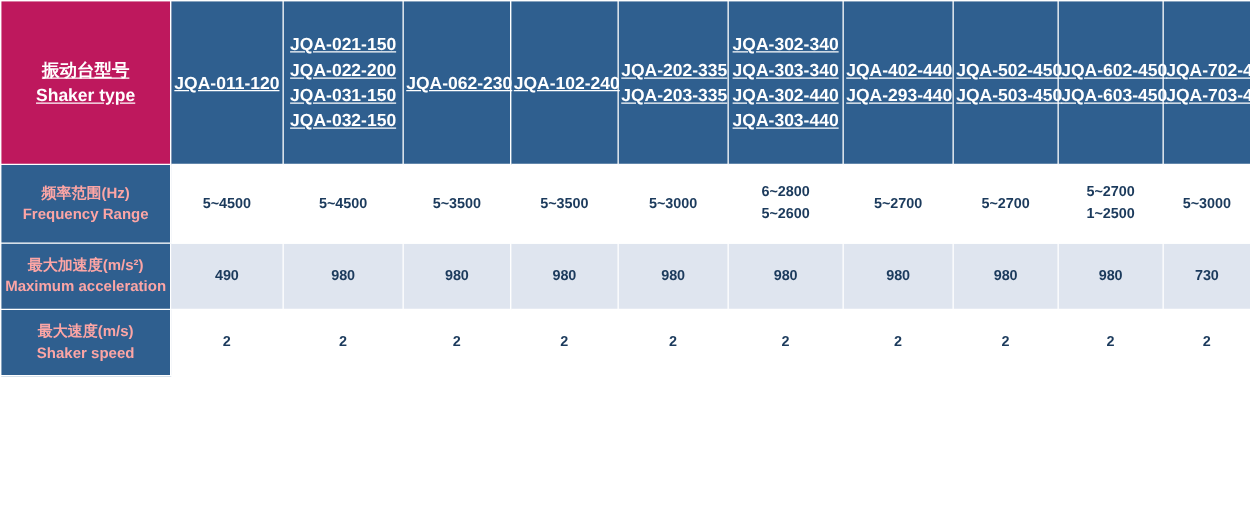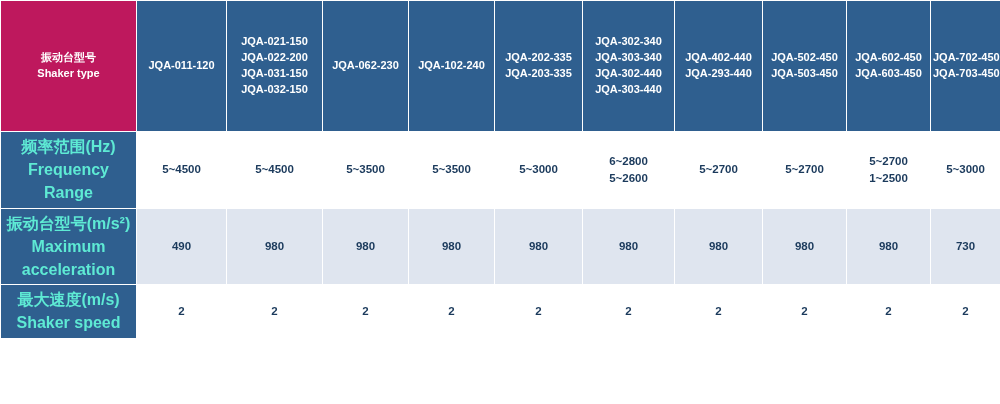--- a/index.html
+++ b/index.html
@@ -25,31 +25,32 @@
     font-size: 11.5px;
     font-weight: bold;
     color: #1b3a5c;
     padding: 3px 2px;
     line-height: 1.45;
   }
   
   tr.header-row td {
     background: #2f5f8f;
     color: #ffffff;
-    font-size: 11px;
+    font-size: 14px;
     height: 124px;
     font-weight: bold;
+    text-decoration: underline;
   }
   tr.header-row td.row-label {
     background: #be185d;
   }
   td.row-label {
     background: #2f5f8f;
-    color: #5eead4;
-    font-size: 16px;
+    color: #fca5a5;
+    font-size: 12px;
     font-weight: bold;
     width: 136px;
   }
   tr.band-light td.data-cell {
     background: #ffffff;
   }
   tr.band-blue td.data-cell {
     background: #dfe5ef;
   }
   tr.r-freq td { height: 56px; }
@@ -162,21 +163,21 @@
       </td>
       <td class="data-cell stack">
           <span>5~3000</span>
         </td>
     </tr>
 
 
 
     <tr class="band-blue r-accel">
       <td class="row-label stack">
-        <span>振动台型号(m/s²)</span>
+        <span>最大加速度(m/s²)</span>
         <span>Maximum acceleration</span>
       </td>
       <td class="data-cell">490</td>
       <td class="data-cell">980</td>
       <td class="data-cell">980</td>
       <td class="data-cell">980</td>
       <td class="data-cell">980</td>
       <td class="data-cell">980</td>
       <td class="data-cell">980</td>
       <td class="data-cell">980</td>

